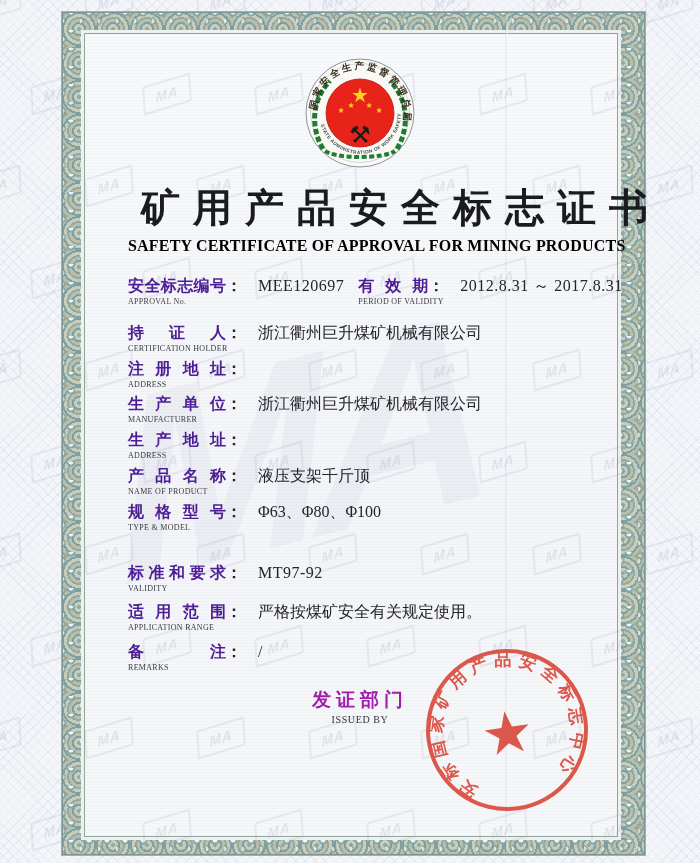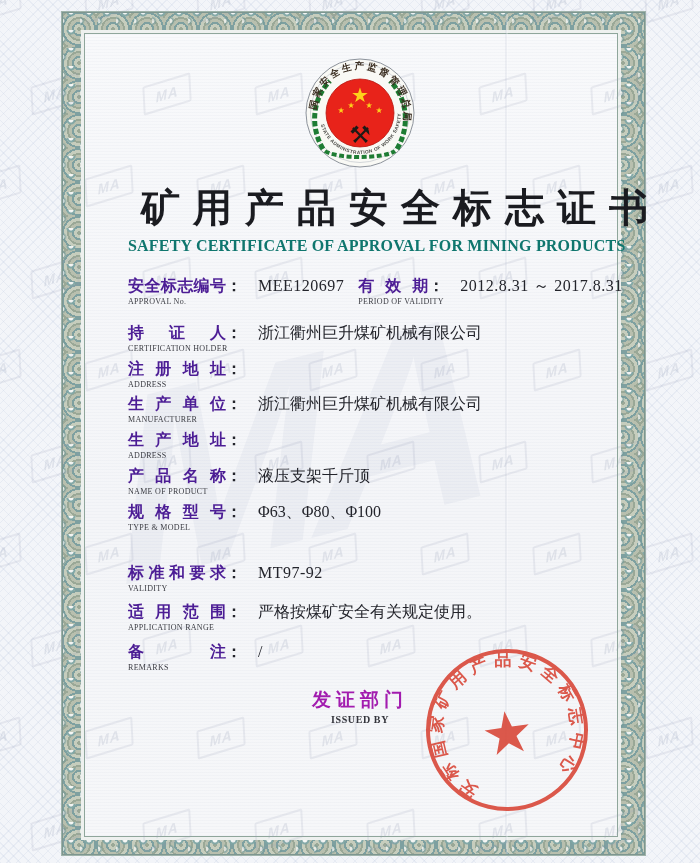--- a/index.html
+++ b/index.html
@@ -51,21 +51,21 @@
     font:italic 700 260px "Liberation Sans", sans-serif;letter-spacing:-16px;
     color:rgba(160,170,195,.10);transform:rotate(-14deg) skewX(-10deg);
   }
   
   .content{position:absolute;left:84px;top:33px;right:82px;bottom:26px;z-index:4;padding:16px 26px 0 44px;box-sizing:border-box;}
   .emblem{display:block;margin:4px auto 2px;}
   .title{
     margin:10px 0 2px;text-align:center;font-size:39px;font-weight:700;color:#1a1b20;
     letter-spacing:13px;padding-left:13px;white-space:nowrap;
   }
-  .subtitle{text-align:center;font-size:16px;font-weight:700;color:#0f766e;letter-spacing:.2px;margin:2px 0 0;white-space:nowrap;}
+  .subtitle{text-align:center;font-size:16px;font-weight:700;color:#000000;letter-spacing:.2px;margin:2px 0 0;white-space:nowrap;}
   
   .hrow{display:flex;margin-top:21px;}
   .frow{margin-bottom:4px;}
   .line1{display:flex;align-items:baseline;}
   .zh{display:inline-block;width:98px;font-weight:700;font-size:16px;color:#4c1d95;
       text-align:justify;text-align-last:justify;text-justify:inter-character;white-space:nowrap;}
   .zh-narrow{width:70px;}
   .colon{font-weight:700;font-size:16px;}
   .en{font-size:8px;color:#3a3b42;letter-spacing:.3px;line-height:1.1;margin-top:1px;font-family:"Liberation Serif",serif;white-space:nowrap;}
   .fvalue{font-size:16px;margin-left:16px;white-space:nowrap;color:#23242b;}
@@ -73,21 +73,21 @@
   .fields{margin-top:12px;}
   .fields .frow{margin-bottom:5px;}
   .standards{margin-top:30px;}
   .standards .frow{margin-bottom:9px;}
   .statement{
     margin:8px -20px 0 -22px;font-size:14.6px;line-height:1.35;text-indent:2.1em;
     color:#26272e;letter-spacing:.4px;
   }
   .issued{text-align:center;margin-top:14px;}
   .issued-zh{font-size:19px;font-weight:700;letter-spacing:5px;color:#a21caf;}
-  .issued-en{font-size:10px;letter-spacing:.6px;color:#33343b;margin-top:1px;font-weight:bold;}
+  .issued-en{font-size:10px;letter-spacing:.6px;color:#33343b;margin-top:1px;}
   .date{text-align:center;font-size:16px;font-weight:600;margin-top:15px;transform:translateX(49px);letter-spacing:1px;}
   
   .seal{position:absolute;left:338px;top:612px;width:170px;height:170px;opacity:.88;transform:rotate(-8deg);pointer-events:none;}
 </style>
 </head>
 <body>
 
 <div class="band"></div>
 <div class="paper"></div>
 <div class="crease"></div>

